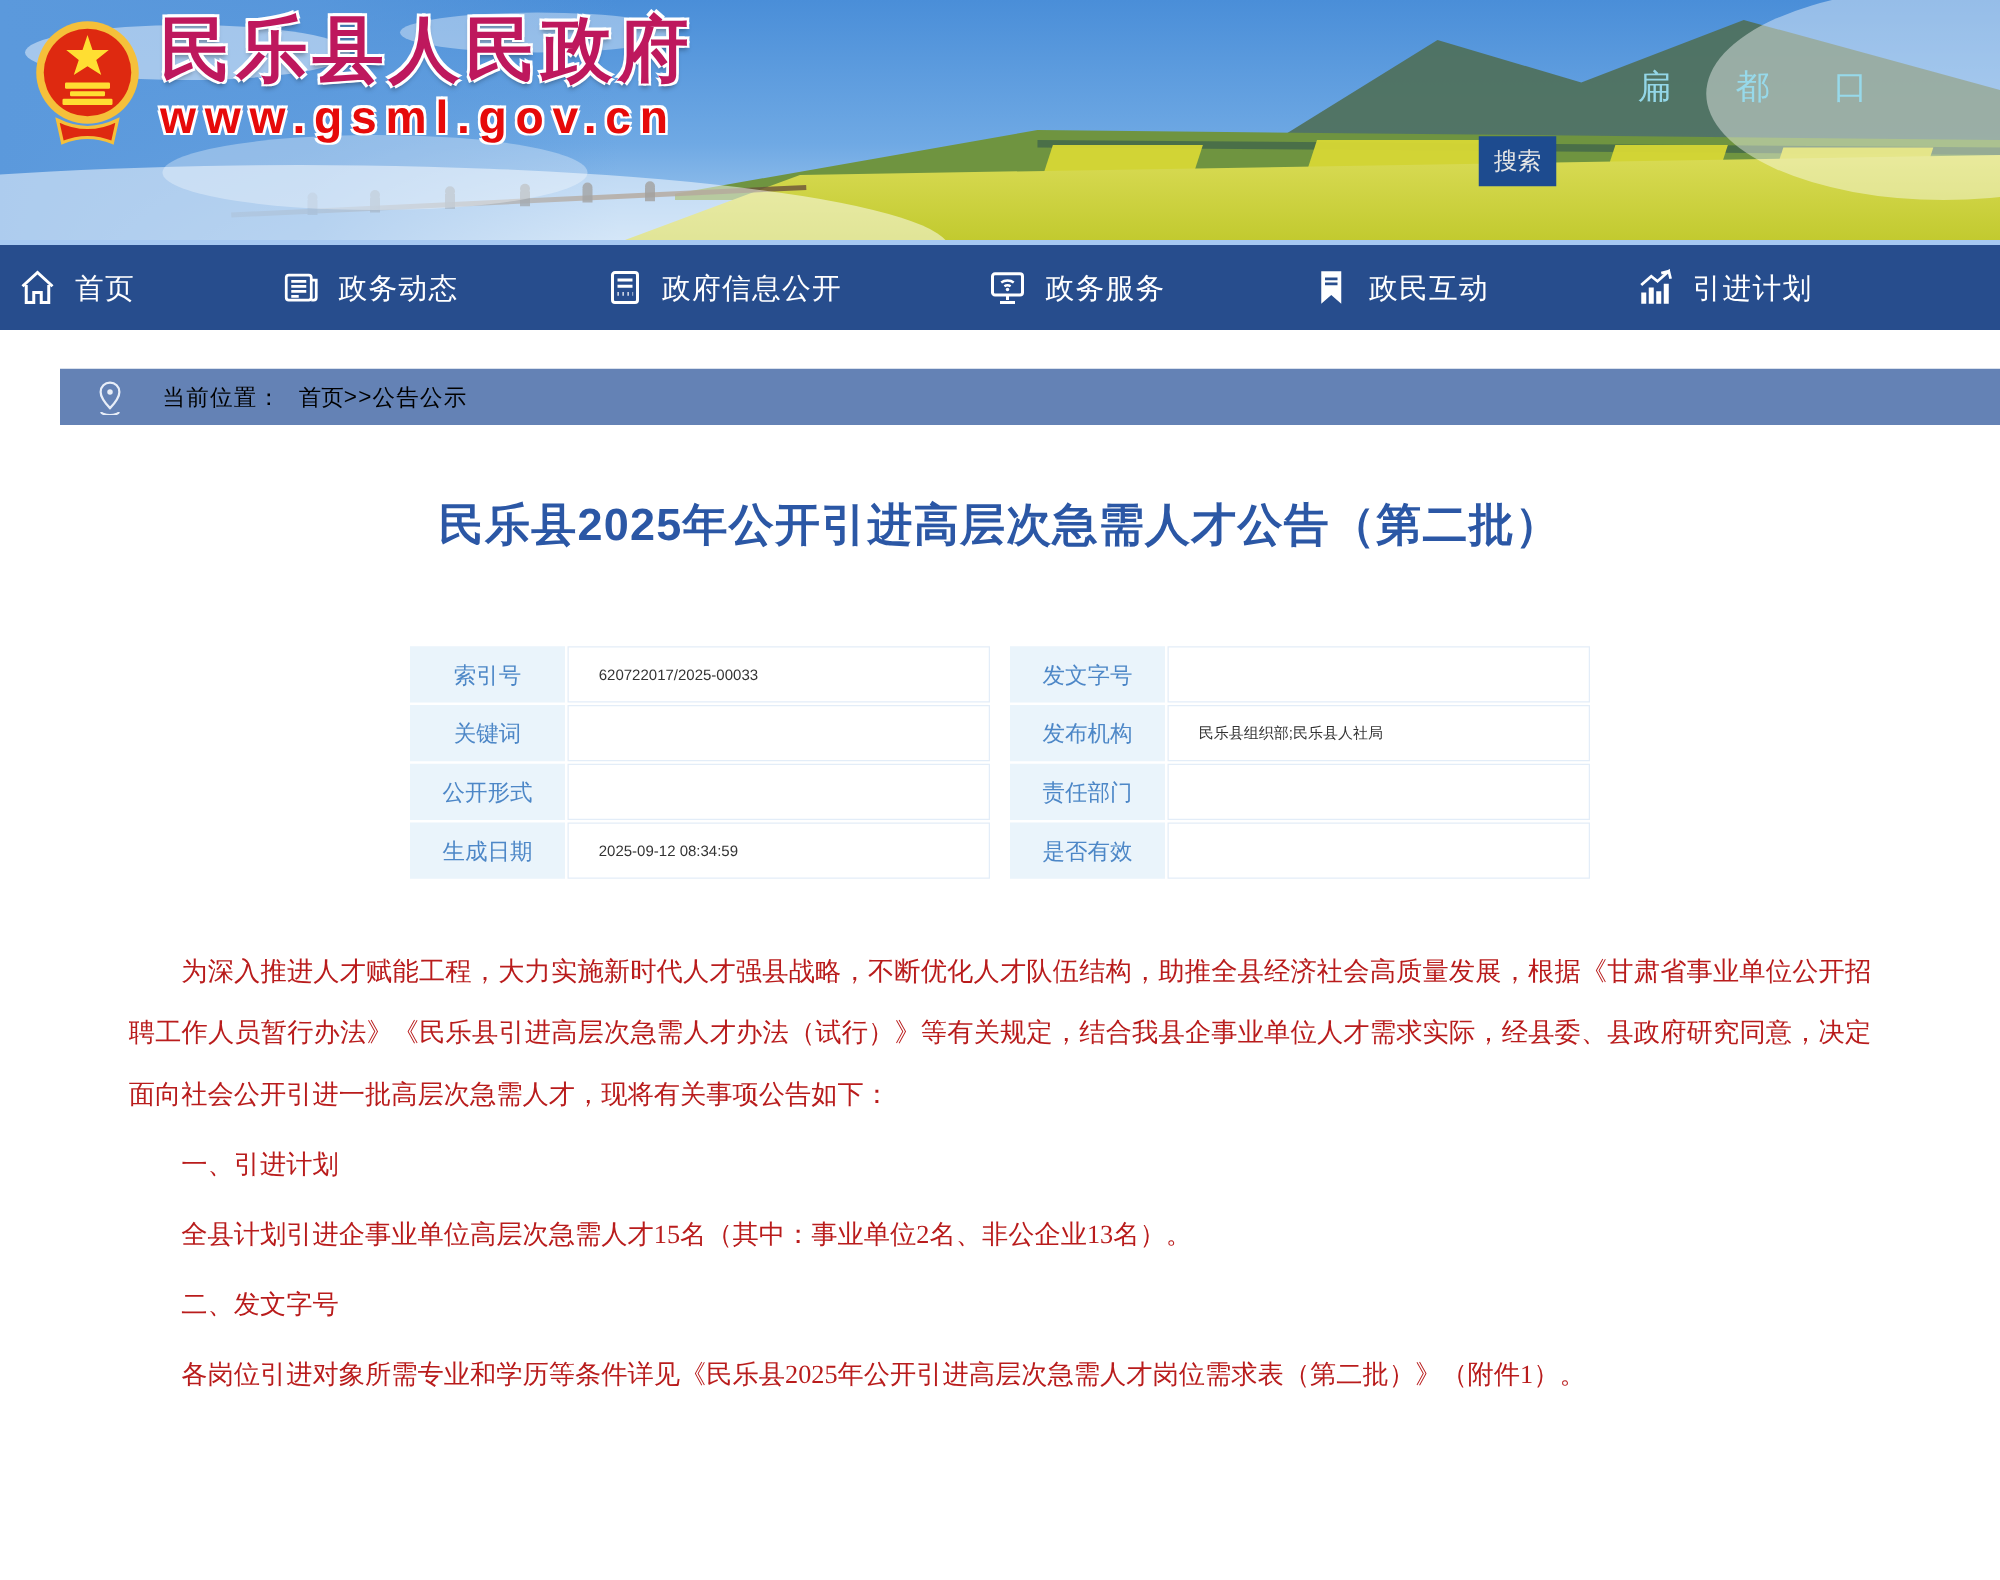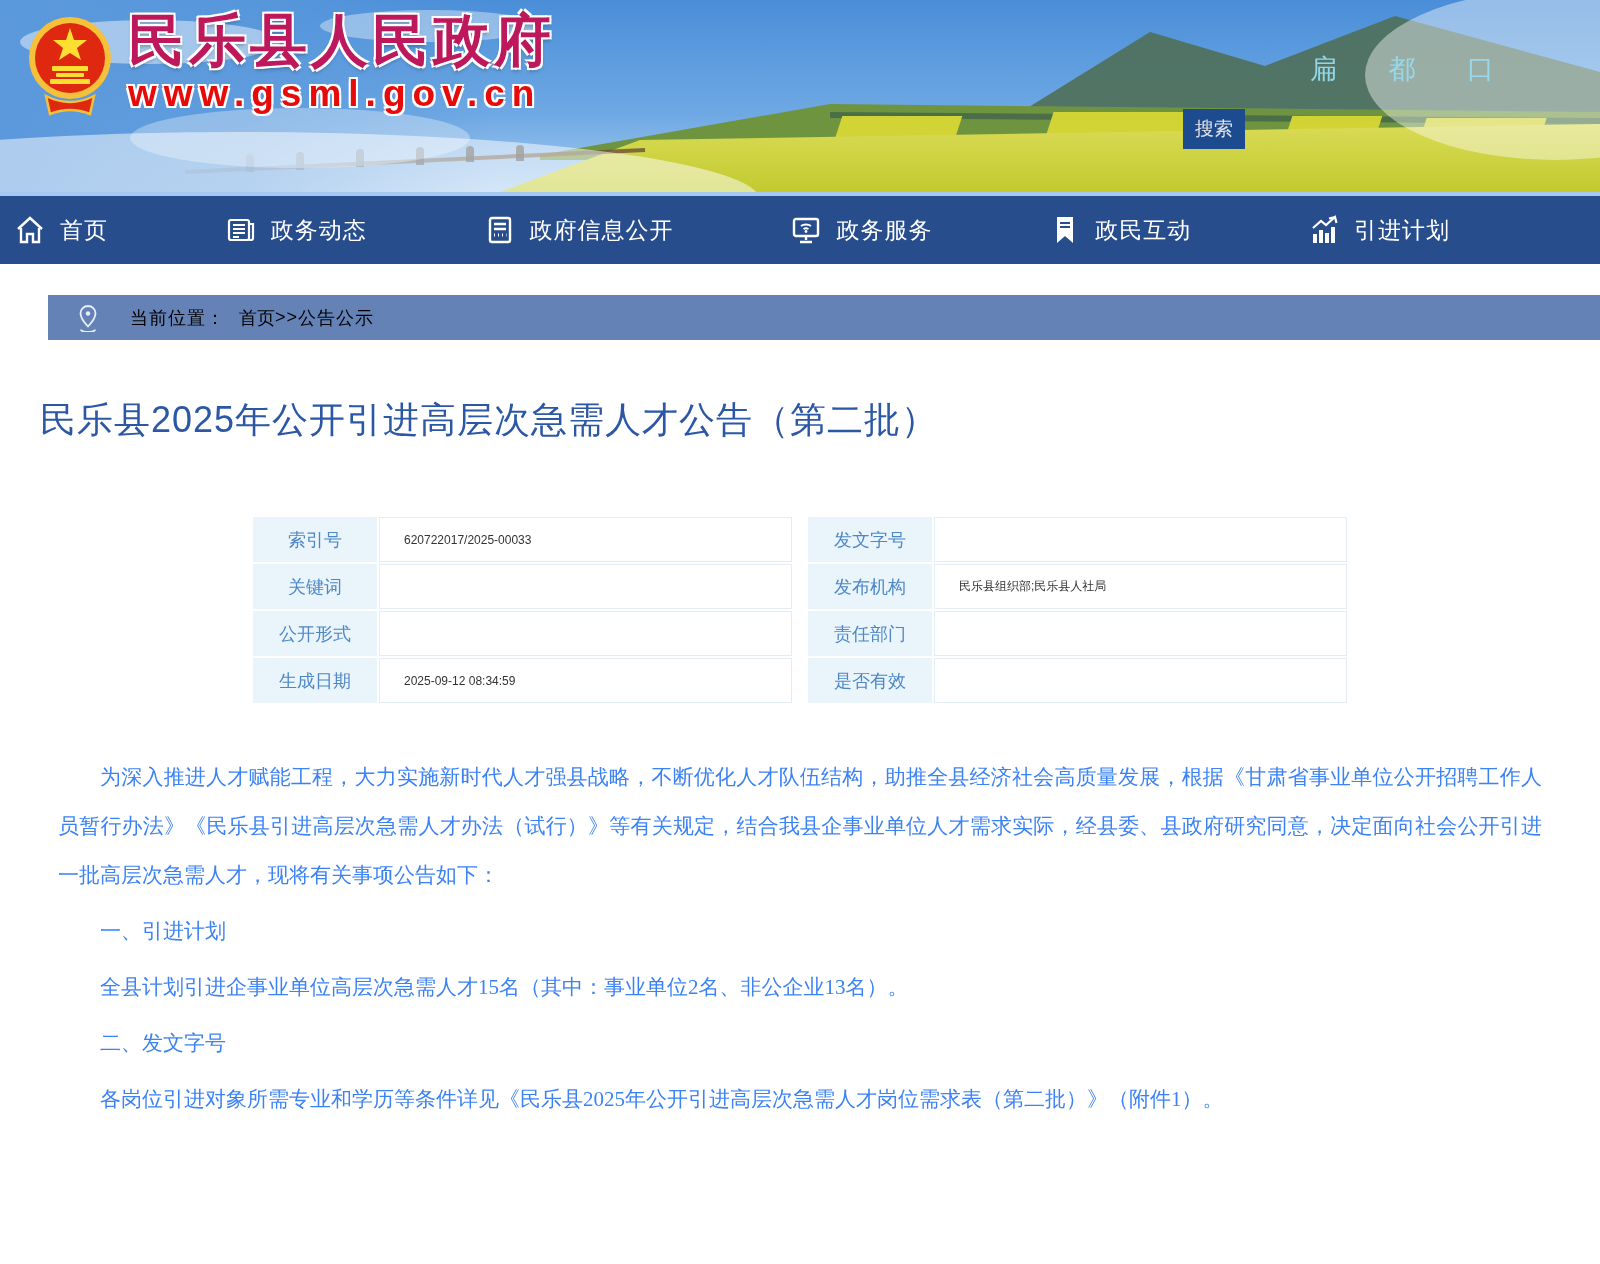--- a/index.html
+++ b/index.html
@@ -46,38 +46,38 @@
     width:1600px; height:45px; background:#6482b5; color:#000000;
     display:flex; align-items:center; padding:0 28px; font-size:18px;margin-left:48px;
   }
   .breadcrumb svg { width:24px; height:28px; margin-right:30px; }
   .crumb-label { letter-spacing:1px; }
   .crumb-home { margin-left:14px; cursor:pointer; }
   .crumb-sep, .crumb-current { letter-spacing:1px; }
 
   
   .page-title {
-    margin:56px 40px 0; text-align:left;
-    font-size:36px; font-weight:normal; color:#2b57a5; letter-spacing:1px;
-  }
-  .meta-wrap { width:1094px; margin:72px auto 0; display:flex; gap:16px; }
+    margin:56px 40px 0; text-align:center;
+    font-size:36px; font-weight:bold; color:#2b57a5; letter-spacing:1px;
+  }
+  .meta-wrap { width:944px; margin:72px auto 0; display:flex; gap:16px; }
   .meta-half { flex:1; }
   .meta-row { display:flex; gap:2px; margin-bottom:2px; }
   .meta-label {
     width:124px; min-width:124px; height:45px; background:#eaf4fb; color:#4d87c7;
     display:flex; align-items:center; justify-content:center; font-size:18px;
   }
   .meta-value {
     flex:1; height:45px; background:#fff; border:1px solid #e3edf8; color:#333;
     display:flex; align-items:center; padding:0 24px; font-size:12px;
   }
   .article-body {
-    margin-top:48px; padding:0 58px 46px;
+    margin-top:48px; padding:0 103px 46px;
     font-family:"Liberation Serif","DejaVu Serif",serif;
-    font-size:21px; color:#3b82f6; line-height:49px;
+    font-size:21px; color:#b91c1c; line-height:49px;
     text-align:justify;
   }
   .article-body p { text-indent:2em; margin-bottom:7px; }
 </style>
 </head>
 <body>
 
 <div class="banner">
   <svg class="banner-art" viewBox="0 0 1600 192" preserveAspectRatio="none" aria-hidden="true">
     <defs>

